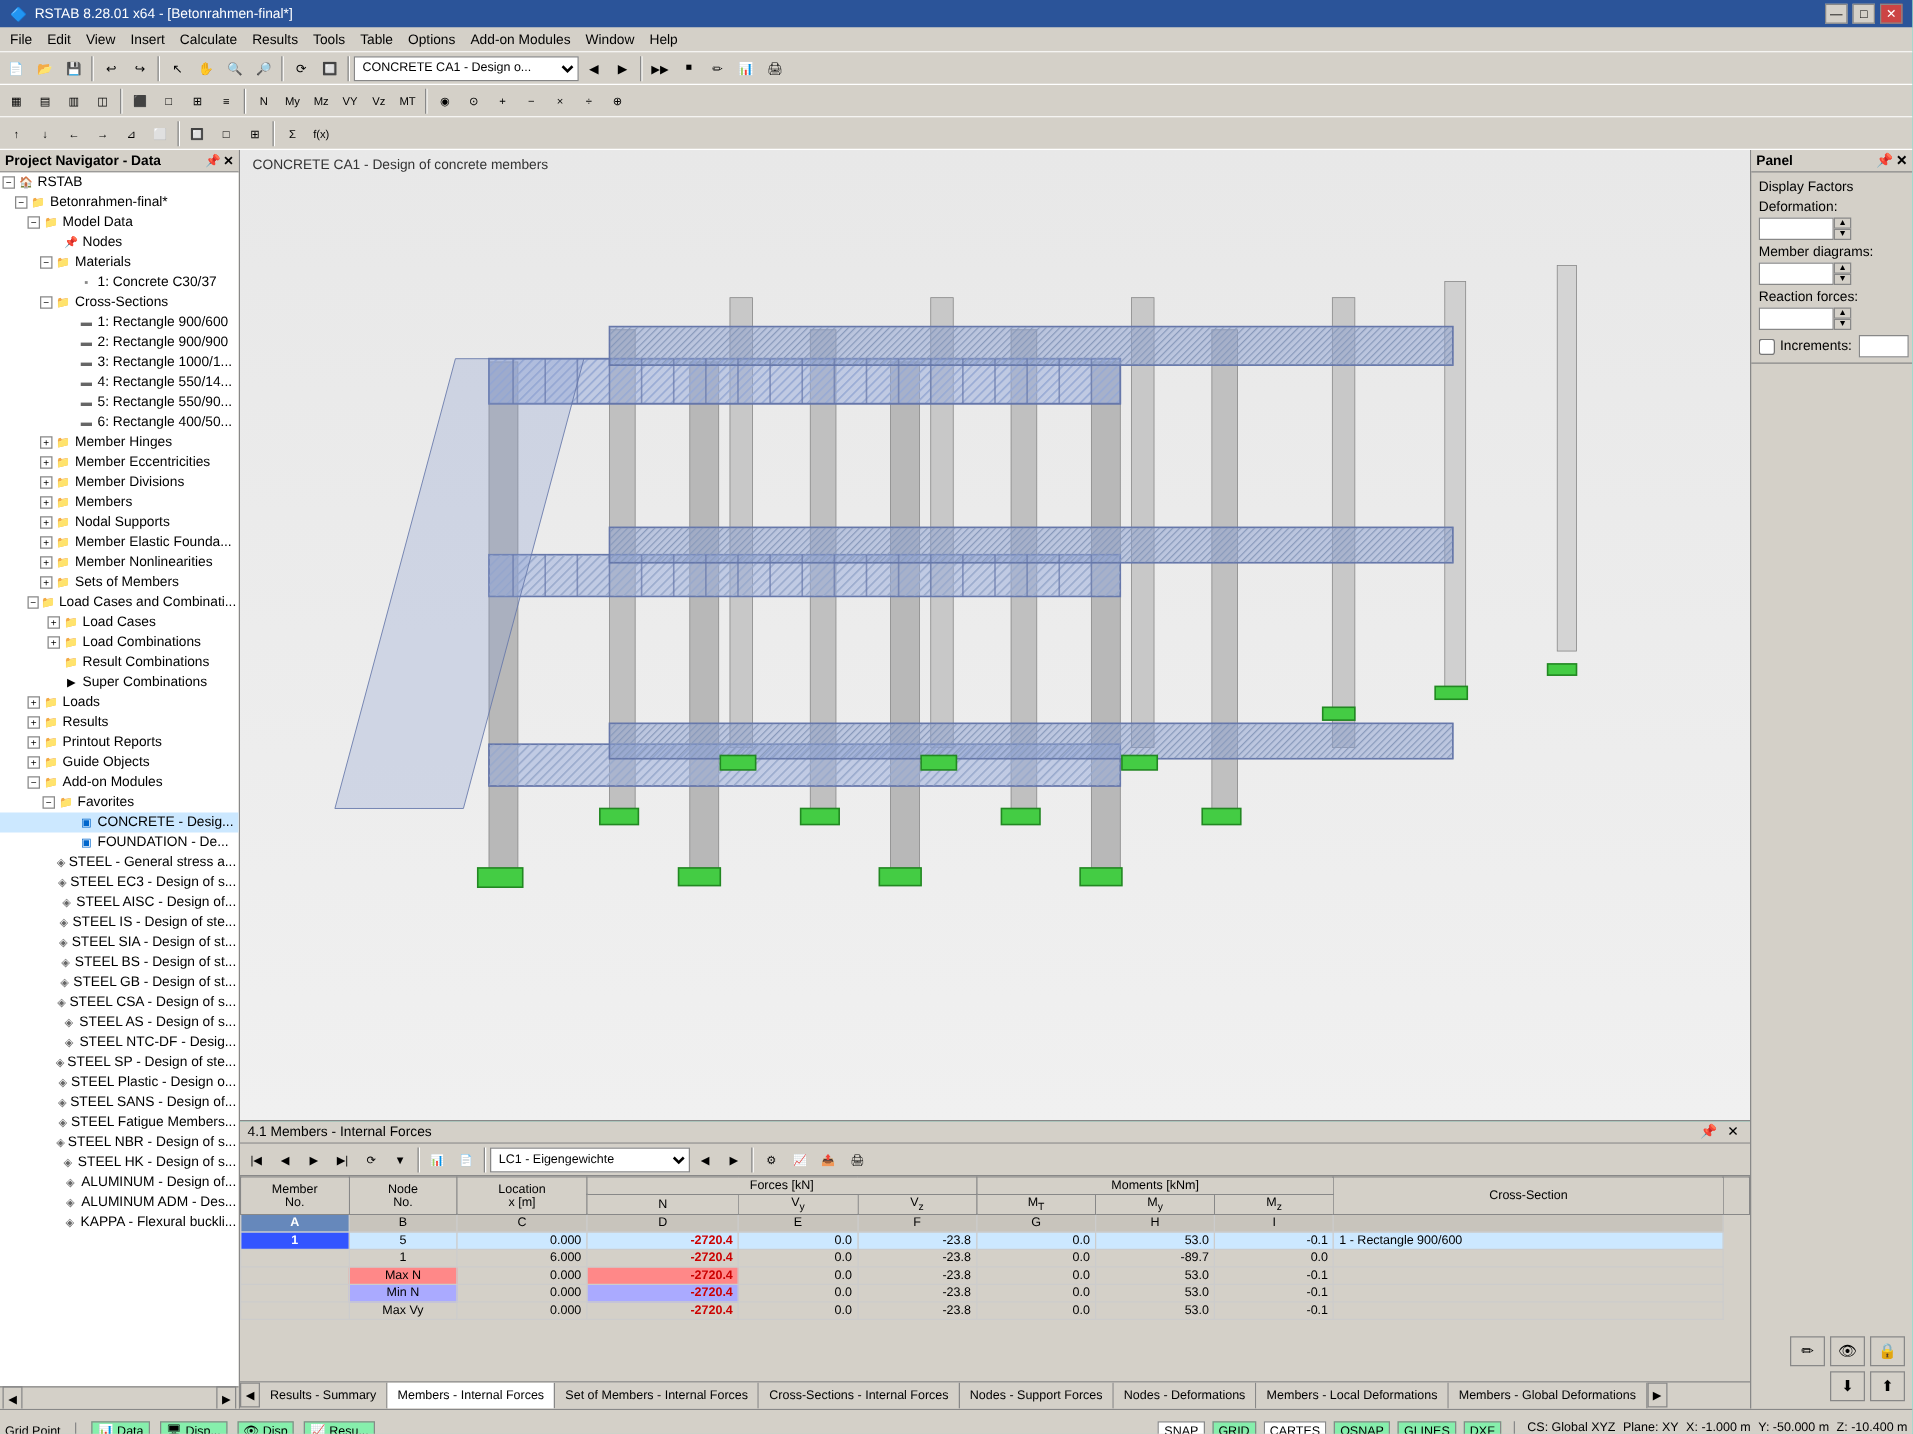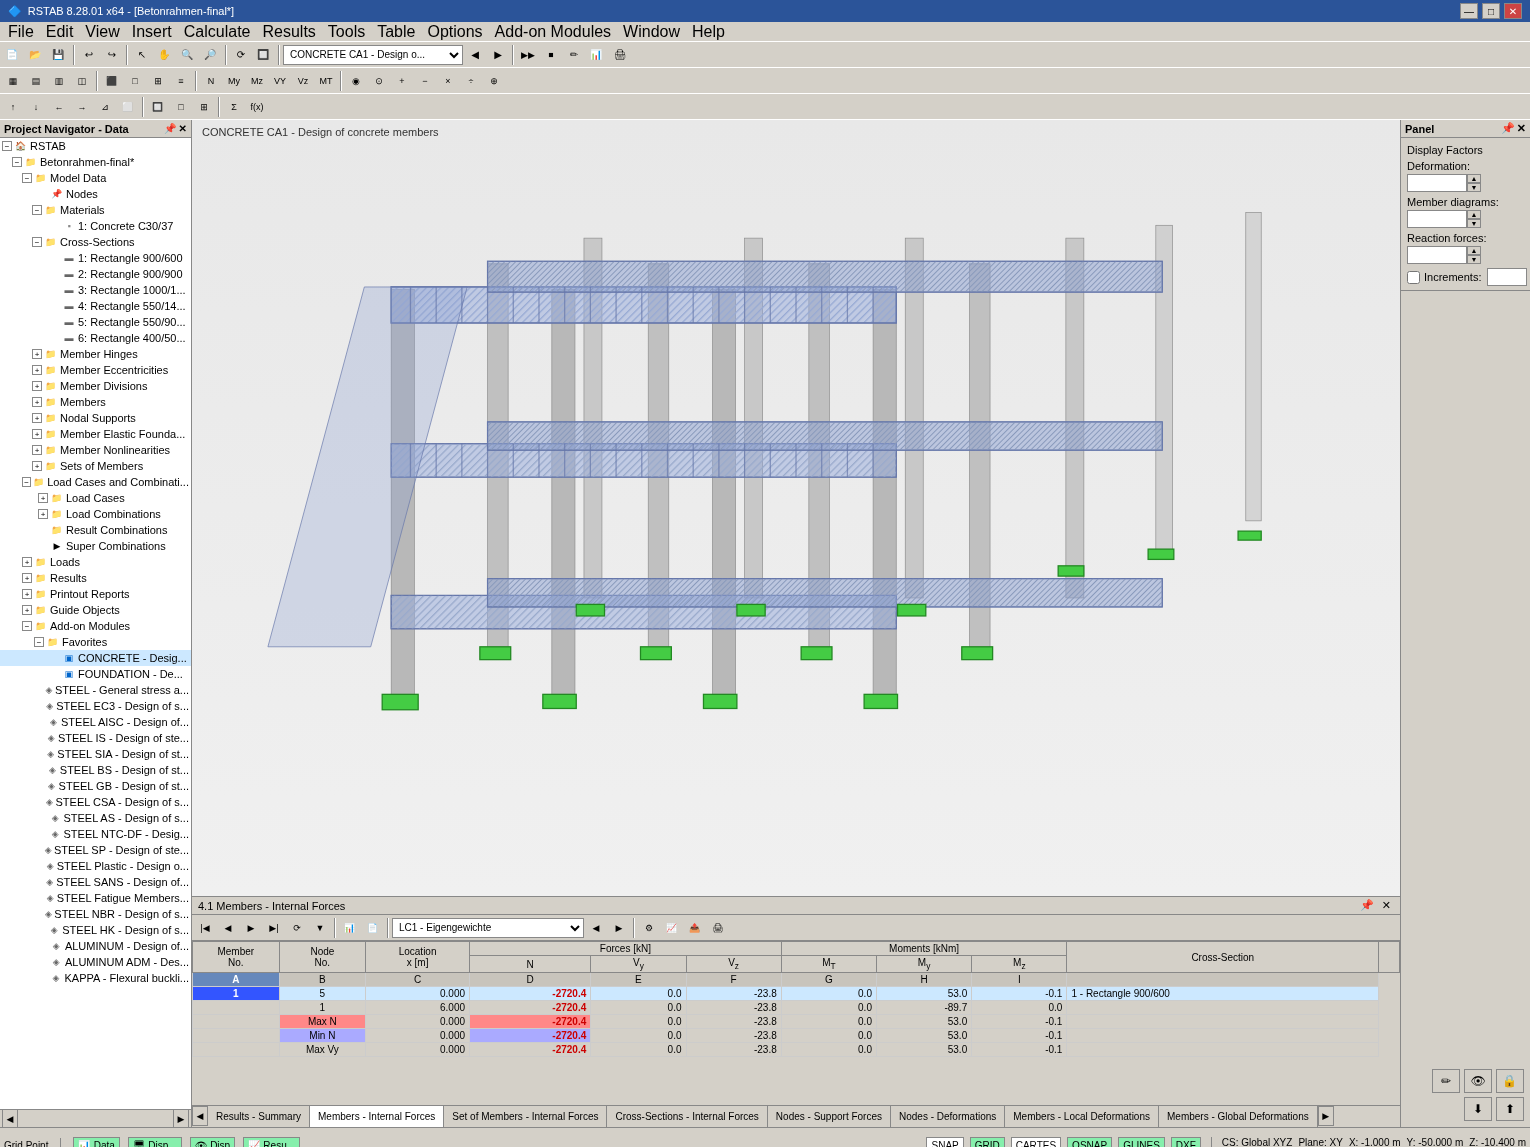--- a/index.html
+++ b/index.html
@@ -21,21 +21,21 @@
 
     
     .menu-bar {
       background: #d4d0c8;
       height: 20px;
       display: flex;
       align-items: center;
       border-bottom: 1px solid #fff;
       padding: 0 2px;
     }
-    .menu-item { padding: 2px 6px; font-size: 16px; cursor: pointer; }
+    .menu-item { padding: 2px 6px; font-size: 11px; cursor: pointer; }
 
     
     .toolbar { background: #d4d0c8; height: 26px; display: flex; align-items: center; padding: 1px 2px; border-bottom: 1px solid #fff; gap: 1px; flex-wrap: wrap; }
     .toolbar-btn { width: 22px; height: 22px; background: #d4d0c8; border: 1px solid transparent; display: flex; align-items: center; justify-content: center; font-size: 10px; cursor: pointer; }
     .toolbar-sep { width: 2px; height: 20px; border-left: 1px solid #888; border-right: 1px solid #fff; margin: 0 2px; }
     .toolbar-combo { height: 20px; font-size: 10px; background: white; border: 1px solid #888; padding: 0 2px; }
 
     
     .main-layout {
       display: flex;
@@ -673,21 +673,21 @@
         <div class="toolbar-btn" style="font-size:9px;">|◀</div>
         <div class="toolbar-btn" style="font-size:9px;">◀</div>
         <div class="toolbar-btn" style="font-size:9px;">▶</div>
         <div class="toolbar-btn" style="font-size:9px;">▶|</div>
         <div class="toolbar-btn" style="font-size:9px;">⟳</div>
         <div class="toolbar-btn" style="font-size:9px;">▼</div>
         <div class="toolbar-sep"></div>
         <div class="toolbar-btn" style="font-size:9px;">📊</div>
         <div class="toolbar-btn" style="font-size:9px;">📄</div>
         <div class="toolbar-sep"></div>
-        <select class="toolbar-combo" style="width:192px;">
+        <select class="toolbar-combo" style="width:160px;">
           <option>LC1 - Eigengewichte</option>
         </select>
         <div class="toolbar-btn" style="font-size:9px;">◀</div>
         <div class="toolbar-btn" style="font-size:9px;">▶</div>
         <div class="toolbar-sep"></div>
         <div class="toolbar-btn" style="font-size:9px;">⚙</div>
         <div class="toolbar-btn" style="font-size:9px;">📈</div>
         <div class="toolbar-btn" style="font-size:9px;">📤</div>
         <div class="toolbar-btn" style="font-size:9px;">🖨</div>
       </div>

